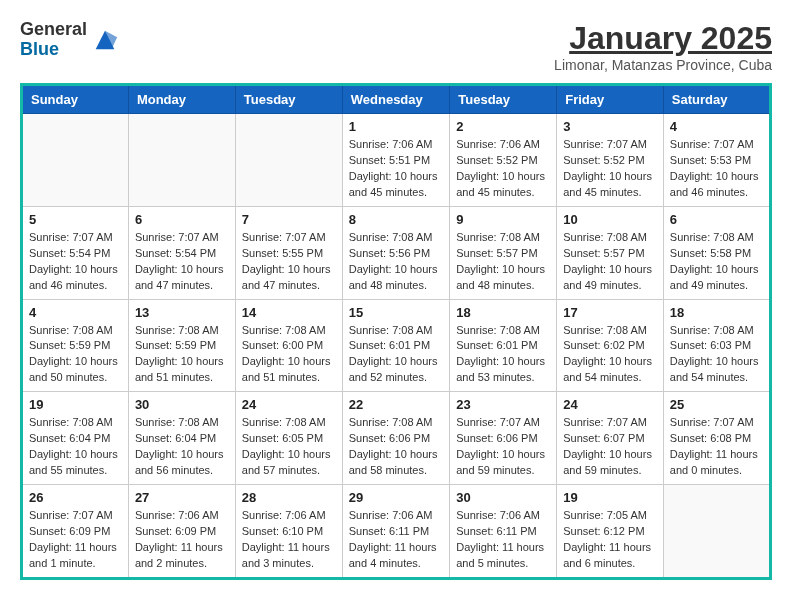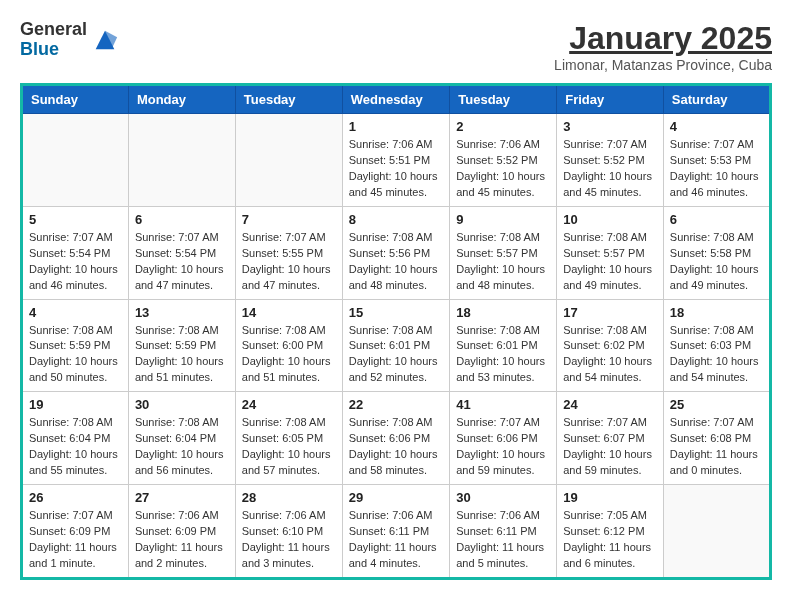--- a/index.html
+++ b/index.html
@@ -267,21 +267,21 @@
 and 57 minutes.</div>
         </td>
         <td>
           <div class="cell-day">22</div>
           <div class="cell-info" style="white-space: pre-line;">Sunrise: 7:08 AM
 Sunset: 6:06 PM
 Daylight: 10 hours
 and 58 minutes.</div>
         </td>
         <td>
-          <div class="cell-day">41</div>
+          <div class="cell-day">23</div>
           <div class="cell-info" style="white-space: pre-line;">Sunrise: 7:07 AM
 Sunset: 6:06 PM
 Daylight: 10 hours
 and 59 minutes.</div>
         </td>
         <td>
           <div class="cell-day">24</div>
           <div class="cell-info" style="white-space: pre-line;">Sunrise: 7:07 AM
 Sunset: 6:07 PM
 Daylight: 10 hours

